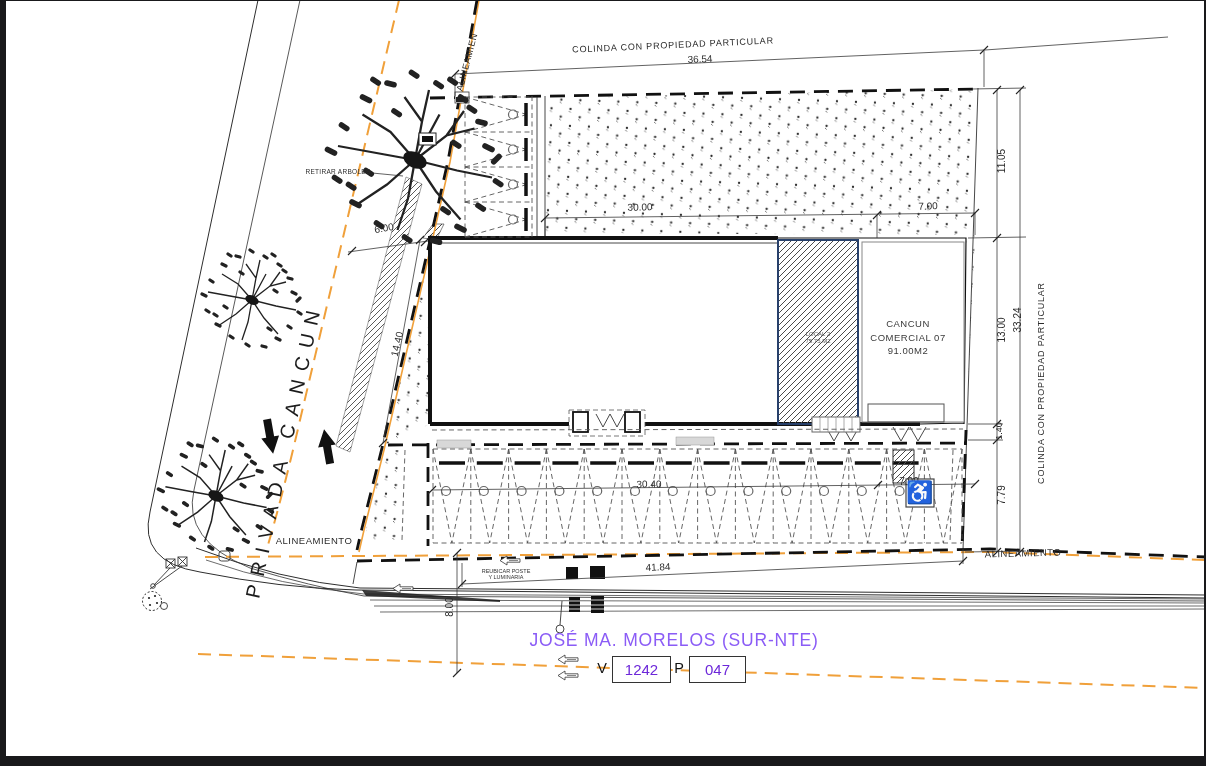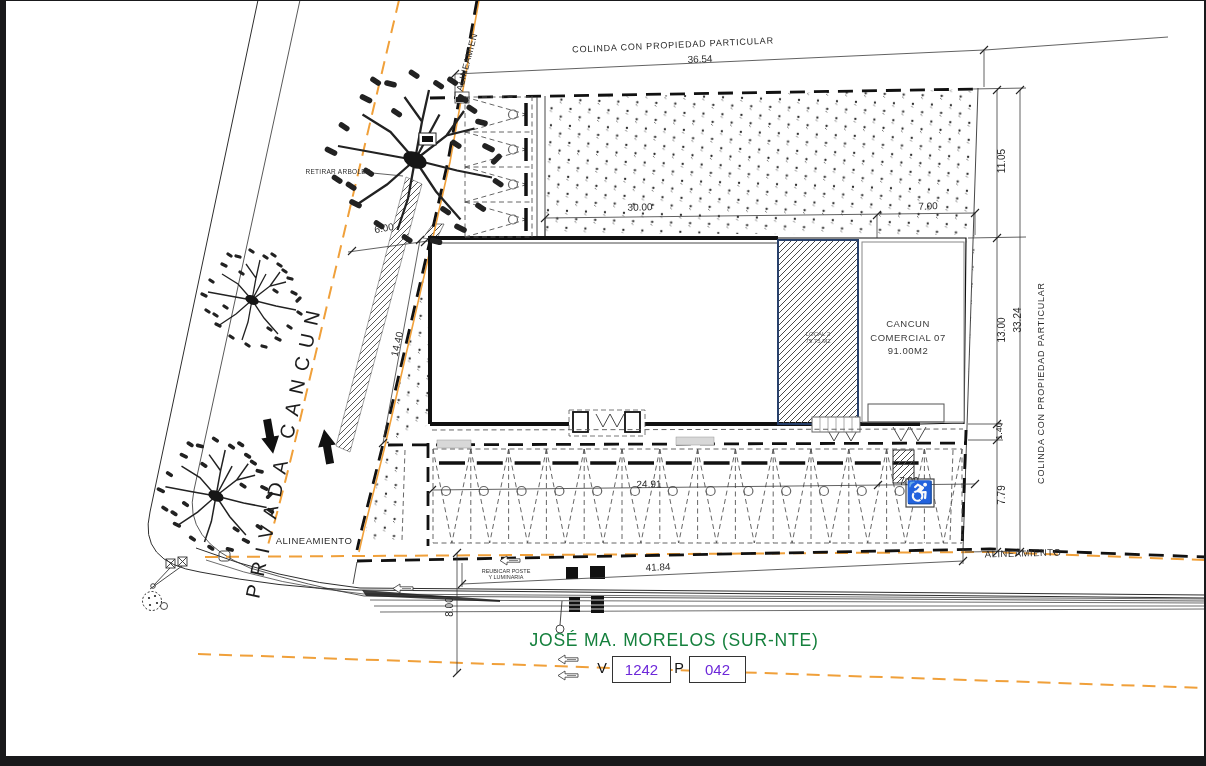--- a/index.html
+++ b/index.html
@@ -361,42 +361,42 @@
   <div class="lbl" style="--x:818px;--y:338px;--fs:6px;--lh:7px;color:#555">
     <div>LOCAL 2</div>
     <div>75.75 M2</div>
   </div>
   <div class="lbl" style="--x:908px;--y:337px;--fs:9.5px;--lh:13.5px;--ls:.5px;color:#3a3a3a">
     <div>CANCUN</div>
     <div>COMERCIAL 07</div>
     <div>91.00M2</div>
   </div>
 
-  <div class="lbl" style="--x:649px;--y:484px;--r:-1deg">24.91</div>
+  <div class="lbl" style="--x:649px;--y:484px;--r:-1deg">30.40</div>
   <div class="lbl" style="--x:909px;--y:481px">7.00</div>
   <div class="lbl" style="--x:920px;--y:493px;--fs:22px;color:#222">♿</div>
 
   <div class="lbl" style="--x:314px;--y:540px;--fs:9.5px;--ls:.5px">ALINEAMIENTO</div>
   <div class="lbl" style="--x:1023px;--y:553px;--r:-1.5deg;--fs:9.5px;--ls:.5px">ALINEAMIENTO</div>
   <div class="lbl" style="--x:658px;--y:567px;--r:-2.4deg">41.84</div>
   <div class="lbl" style="--x:449px;--y:607px;--r:-90deg">8.00</div>
 
   <div class="lbl" style="--x:506px;--y:574px;--fs:5.5px;--lh:6px;color:#333">
     <div>REUBICAR POSTE</div>
     <div>Y LUMINARIA</div>
   </div>
 
-  <div class="lbl" style="--x:674px;--y:640px;--fs:17.5px;--ls:.8px;color:#15803d">JOSÉ MA. MORELOS (SUR-NTE)</div>
+  <div class="lbl" style="--x:674px;--y:640px;--fs:17.5px;--ls:.8px;color:#8b5cf6">JOSÉ MA. MORELOS (SUR-NTE)</div>
 
   <div class="lbl" style="--x:602px;--y:668px;--fs:14.5px;color:#111">V</div>
   <div class="box" style="left:612px;top:656px;width:57px;height:25px;">
     <span>1242</span>
   </div>
   <div class="lbl" style="--x:679px;--y:668px;--fs:14.5px;color:#111">P</div>
   <div class="box" style="left:689px;top:656px;width:55px;height:25px;">
-    <span>042</span>
+    <span>047</span>
   </div>
 
   <div class="edge l"></div>
   <div class="edge b"></div>
   <div class="edge r"></div>
   <div class="edge t"></div>
 </div>
 
 </body></html>

